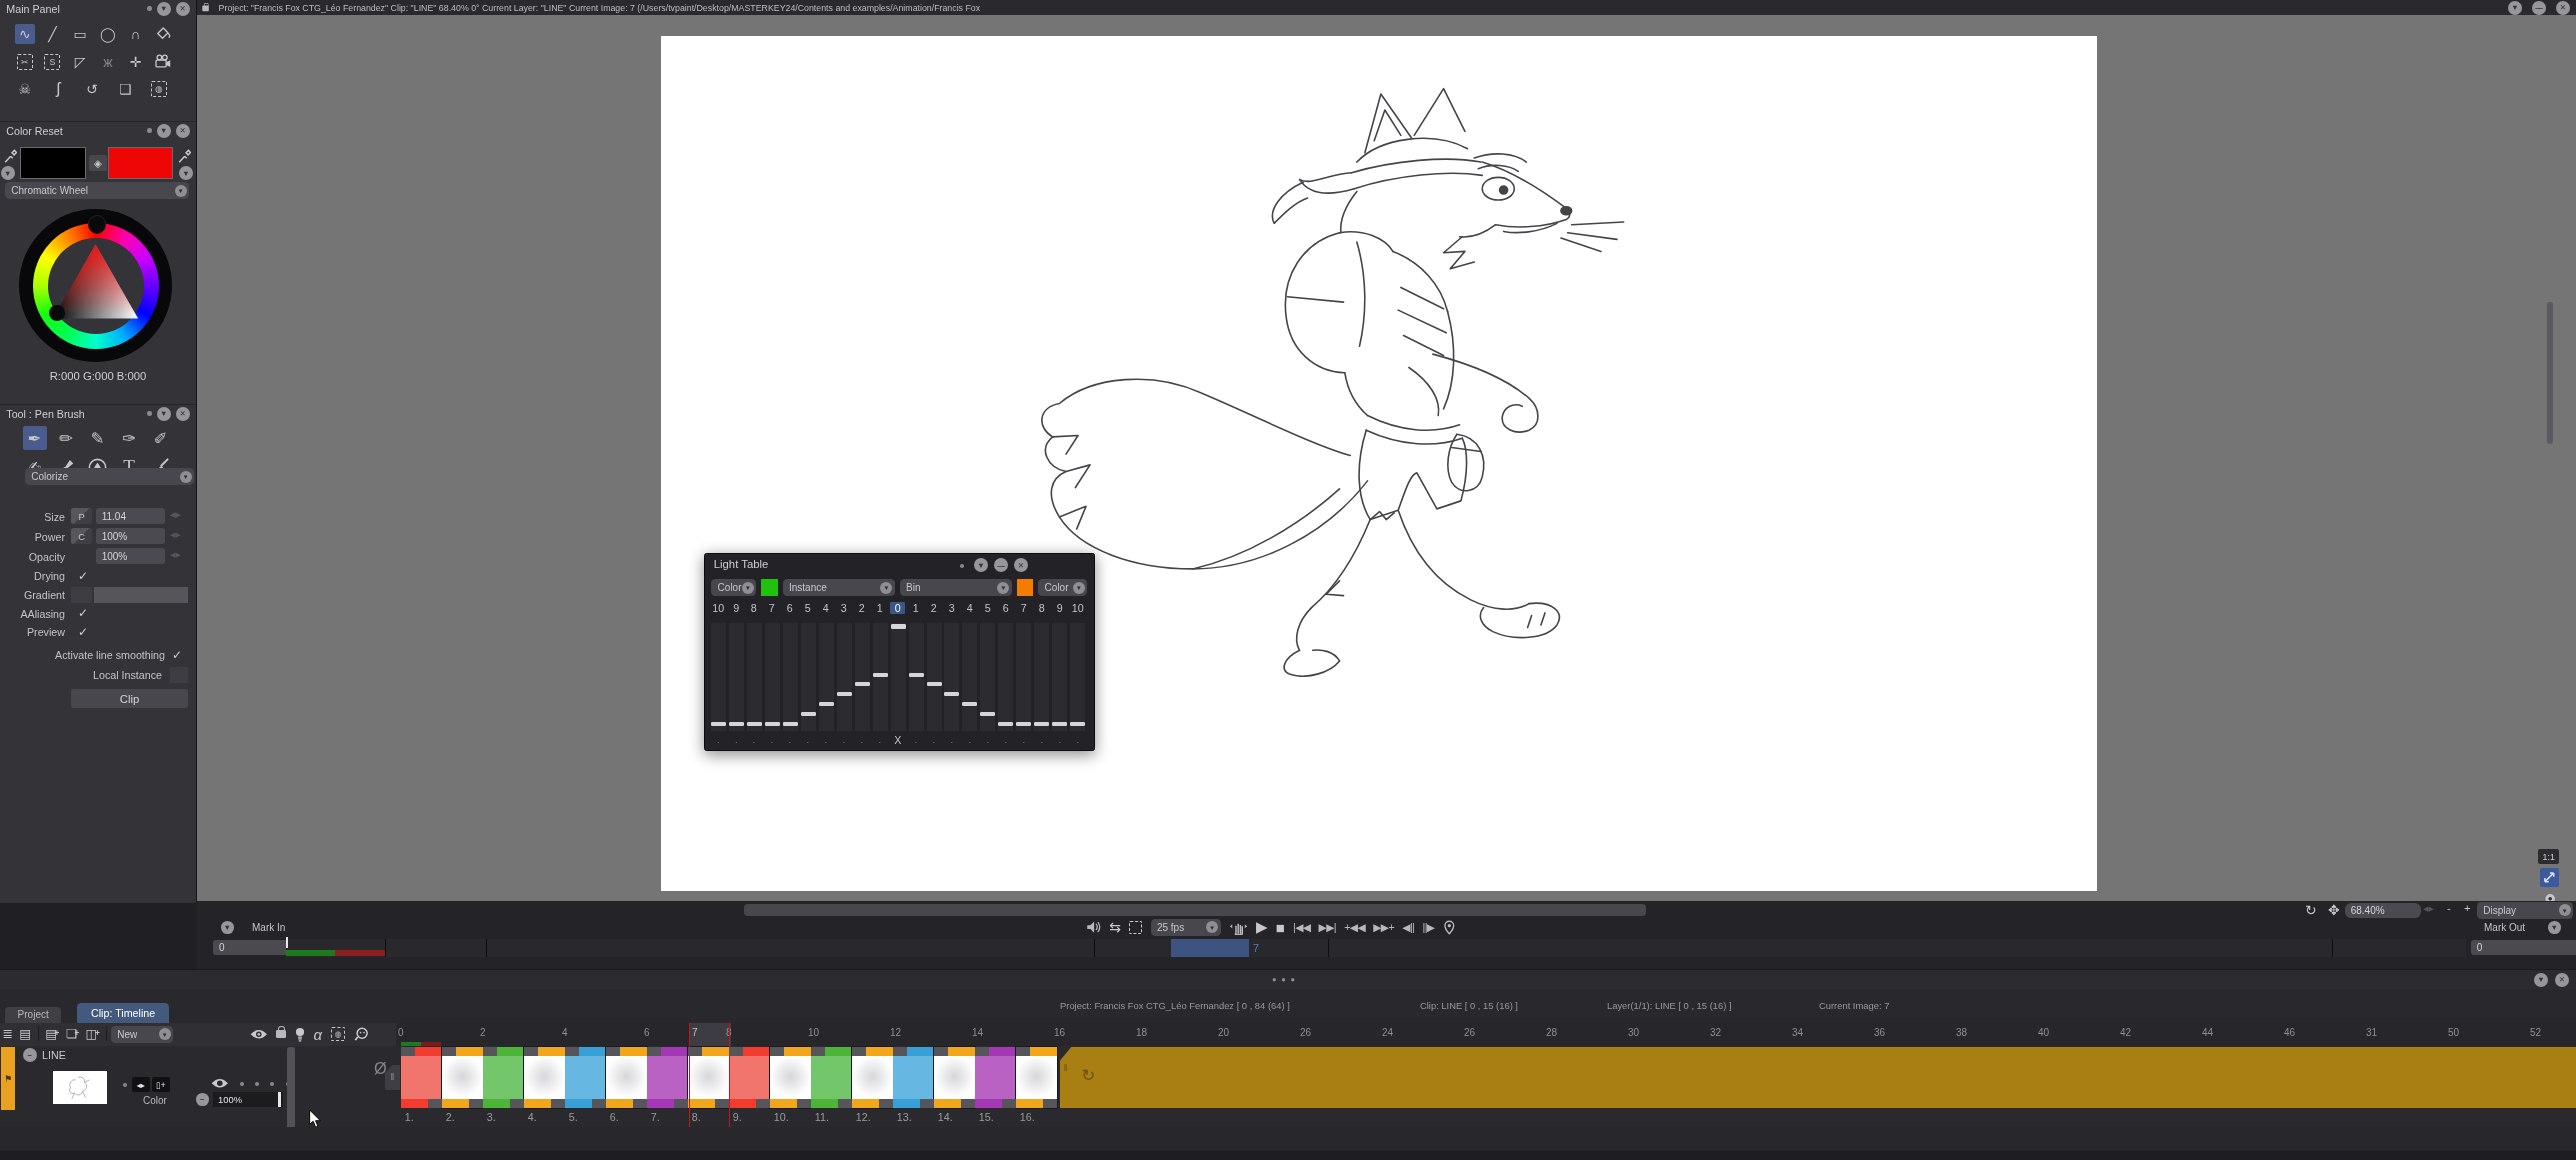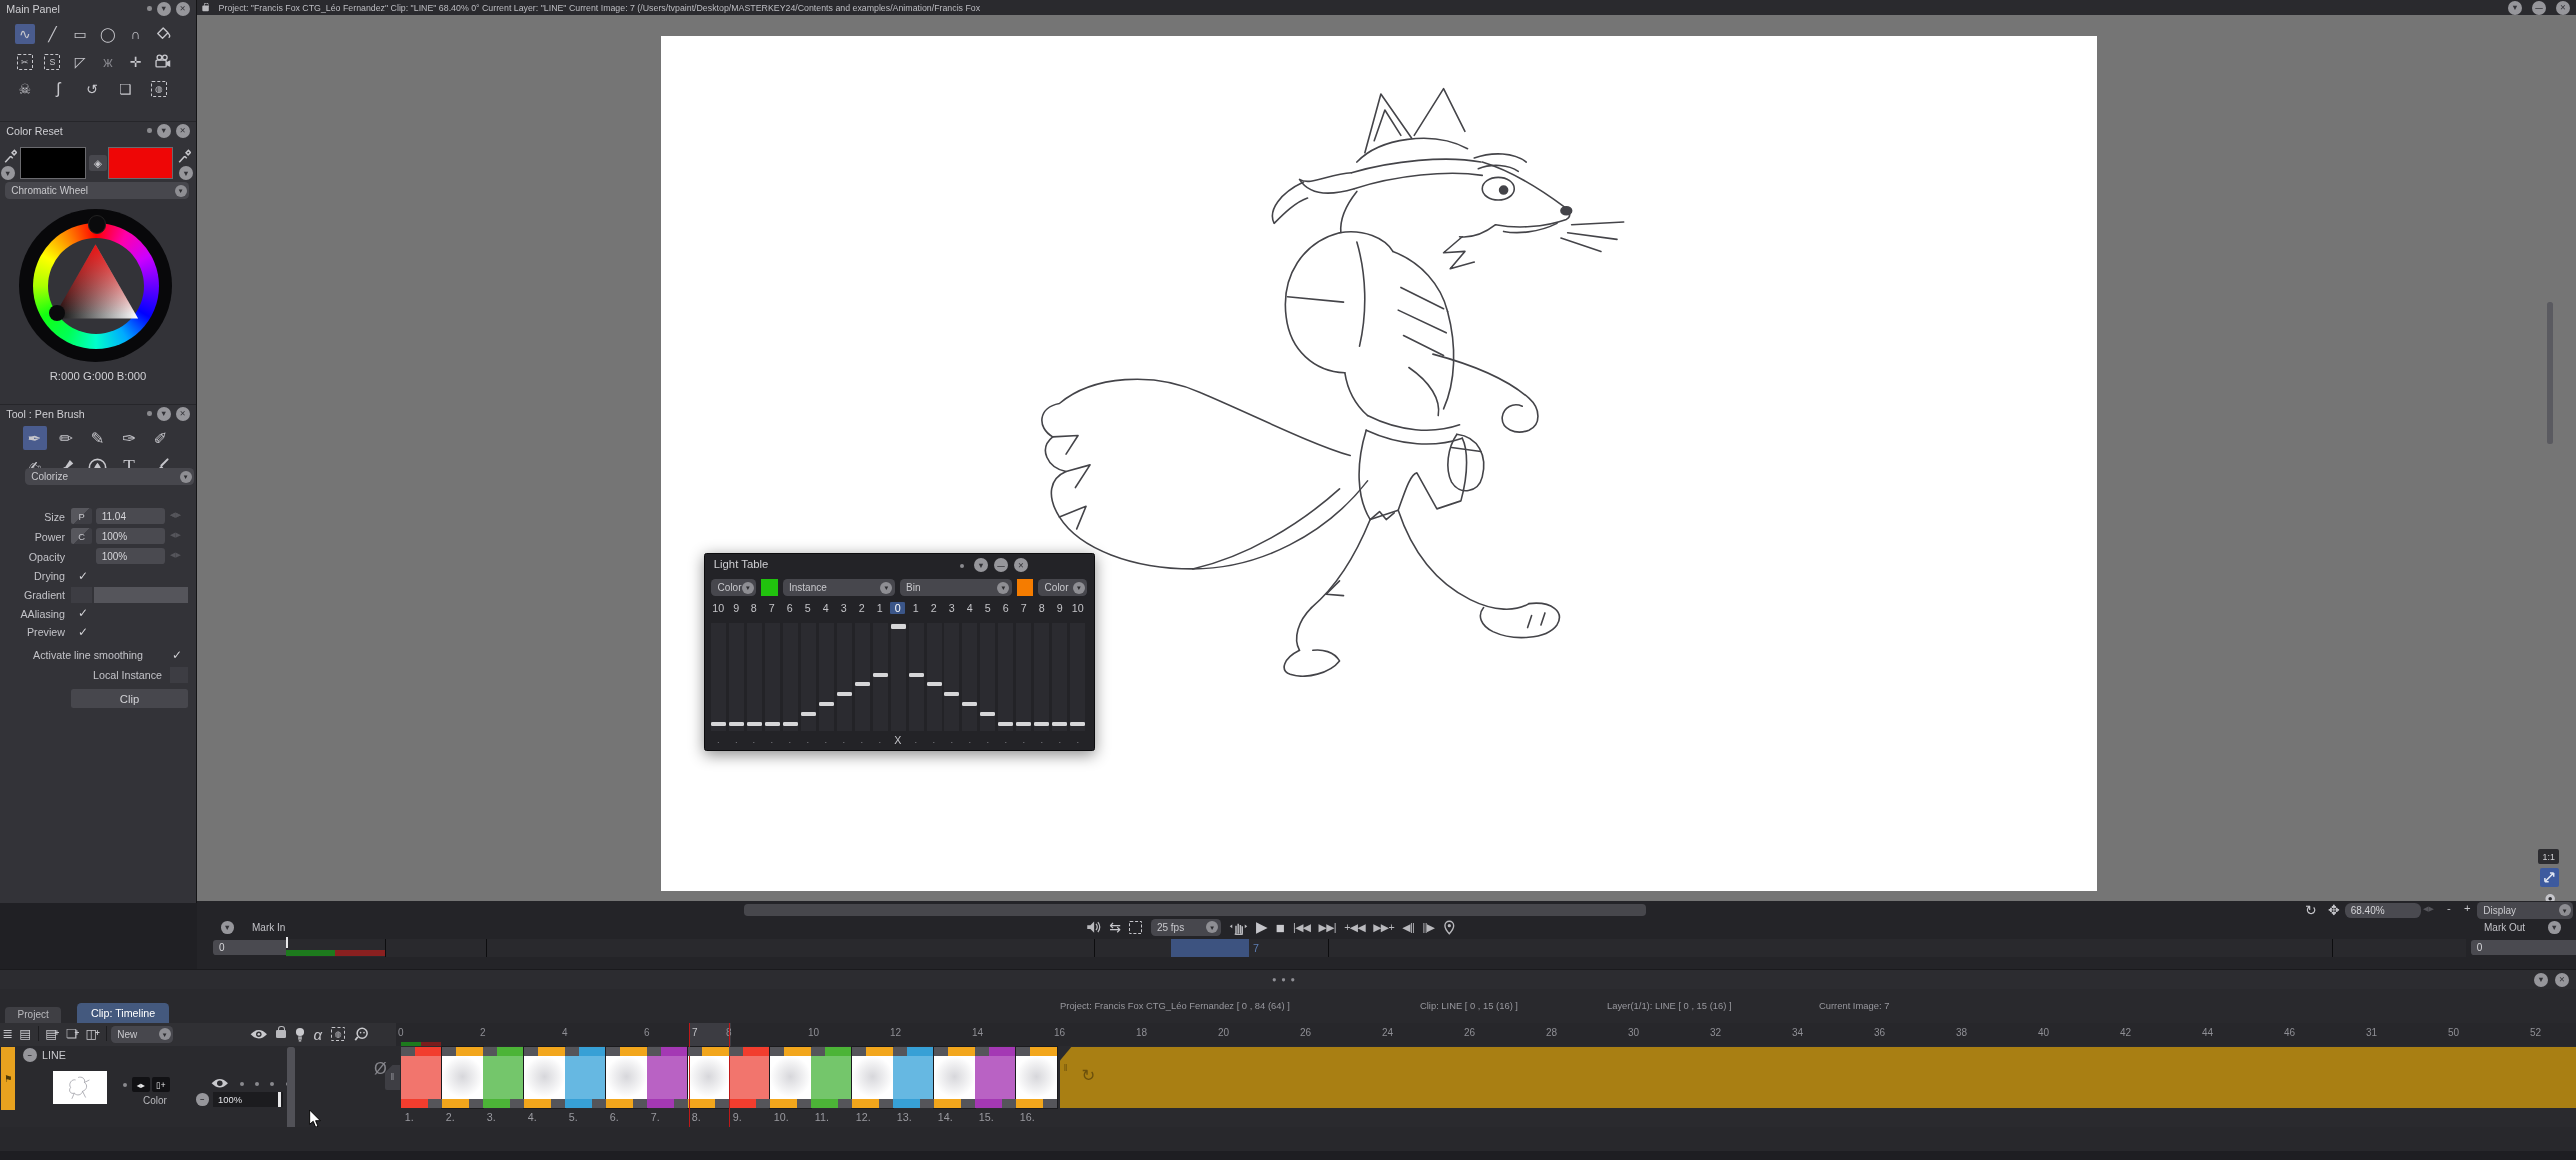--- a/index.html
+++ b/index.html
@@ -232,21 +232,21 @@
 
       <div class="abs" style="left:0;top:165px;width:65px;text-align:right;font-size:10.7px;">Drying</div>
       <div class="abs check" style="left:78px;top:164px;">✓</div>
       <div class="abs" style="left:0;top:184px;width:65px;text-align:right;font-size:10.7px;">Gradient</div>
       <div class="abs" style="left:71px;top:182px;width:21.4px;height:15.7px;background:#3d3d43;"></div>
       <div class="abs" style="left:94px;top:182px;width:94px;height:15.7px;background:#55555b;"></div>
       <div class="abs" style="left:0;top:203px;width:65px;text-align:right;font-size:10.7px;">AAliasing</div>
       <div class="abs check" style="left:78px;top:201px;">✓</div>
       <div class="abs" style="left:0;top:221px;width:65px;text-align:right;font-size:10.7px;">Preview</div>
       <div class="abs check" style="left:78px;top:220px;">✓</div>
-      <div class="abs" style="left:0;top:244px;width:143px;text-align:right;font-size:10.7px;">Activate line smoothing</div>
+      <div class="abs" style="left:0;top:244px;width:165px;text-align:right;font-size:10.7px;">Activate line smoothing</div>
       <div class="abs check" style="left:172px;top:243px;">✓</div>
       <div class="abs" style="left:0;top:264px;width:162px;text-align:right;font-size:10.7px;">Local Instance</div>
       <div class="abs" style="left:170px;top:262px;width:17.6px;height:16.4px;background:#3d3d43;"></div>
       <div class="abs icon" style="left:71px;top:284px;width:117px;height:19px;background:#47474d;border-radius:2.5px;font-size:11.3px;color:#d2d2d6;">Clip</div>
     </div>
   </div>
 
   <div class="abs" style="left:197px;top:15px;width:2379px;height:886px;background:#757575;">
     <div class="abs" style="left:464px;top:21.4px;width:1436px;height:855px;background:#ffffff;">
 

